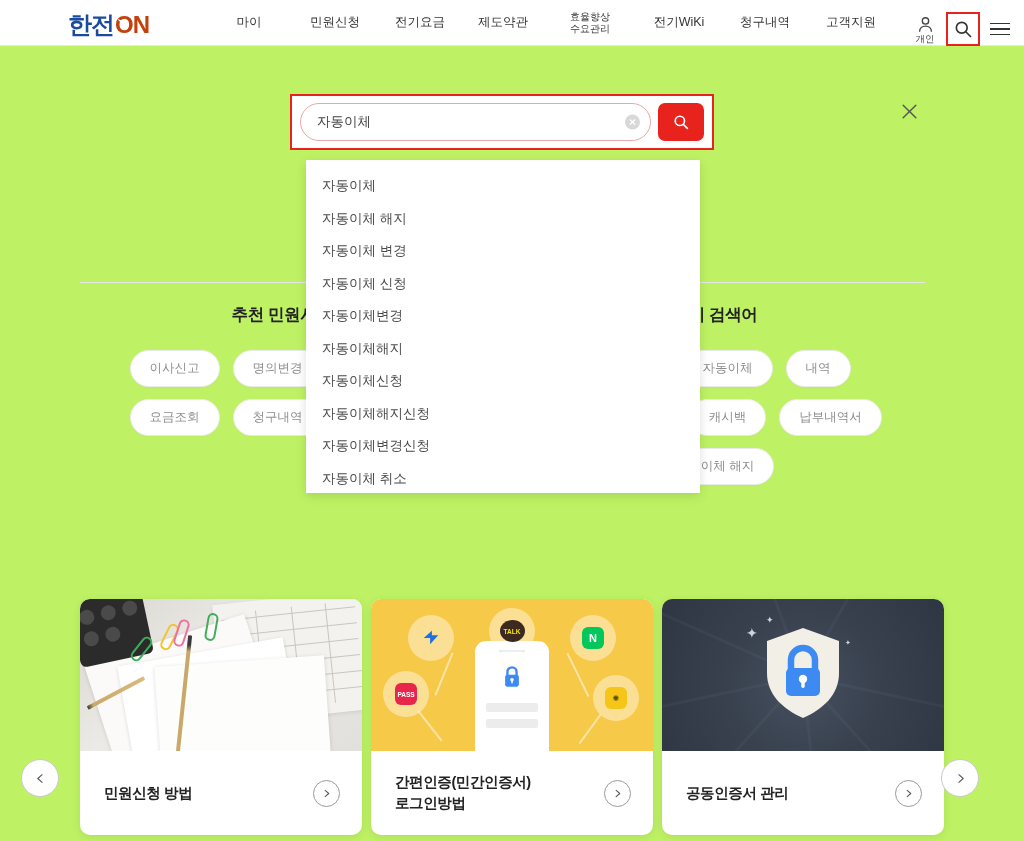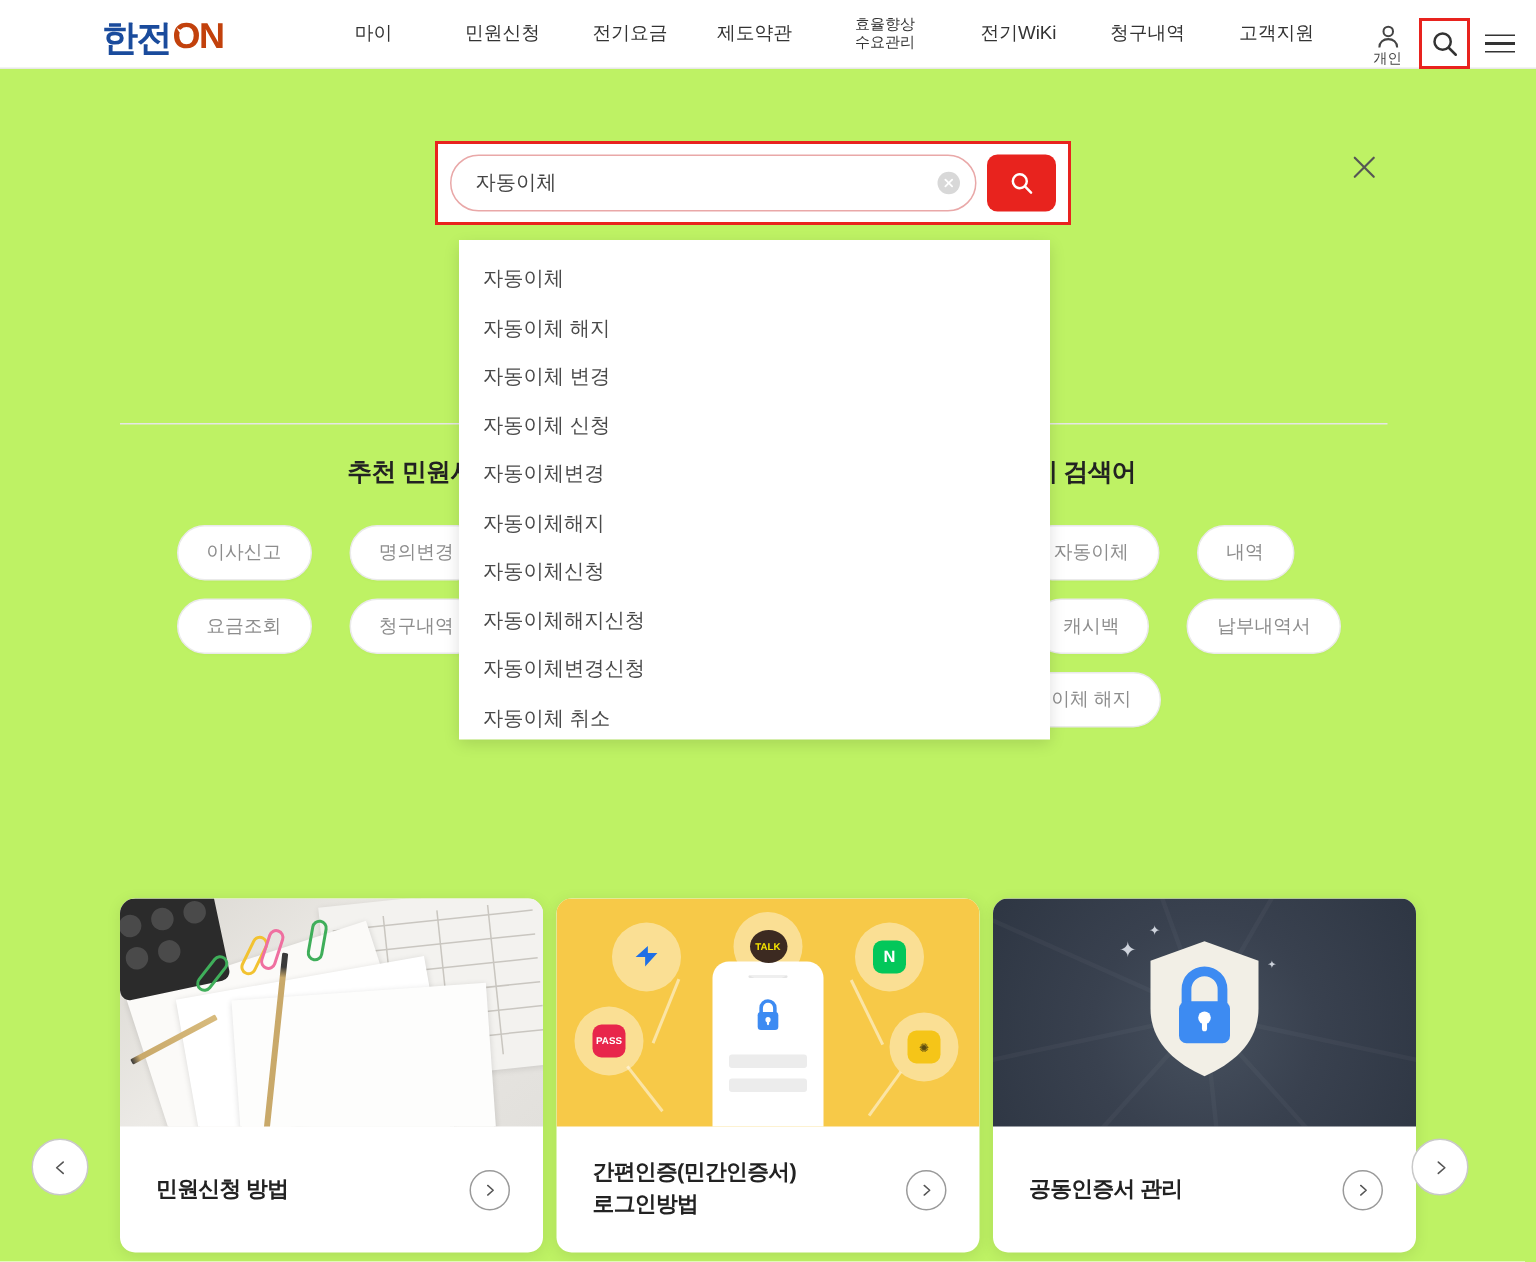--- a/index.html
+++ b/index.html
@@ -144,21 +144,21 @@
     width: 845px; height: 1px; background: #e6e6e6;
   }
   .panel-left  { position: absolute; left: 80px;  top: 258px; width: 420px; }
   .panel-right { position: absolute; left: 505px; top: 258px; width: 420px; }
   .panel-title {
     text-align: center; font-size: 16.5px; font-weight: bold;
     color: #222; margin-bottom: 24px; letter-spacing: -0.4px;
   }
   .chips {
     display: flex; flex-wrap: wrap; justify-content: center;
-    gap: 12px 25px; padding: 0 6px;
+    gap: 12px 13px; padding: 0 6px;
   }
   .chip {
     border: 1px solid #eaeaea; border-radius: 20px;
     background: #fff;
     padding: 9px 19px; font-size: 12.5px; color: #8d8d8d;
     white-space: nowrap; cursor: pointer;
     box-shadow: 0 1px 2px rgba(0,0,0,0.02);
   }
 
   

